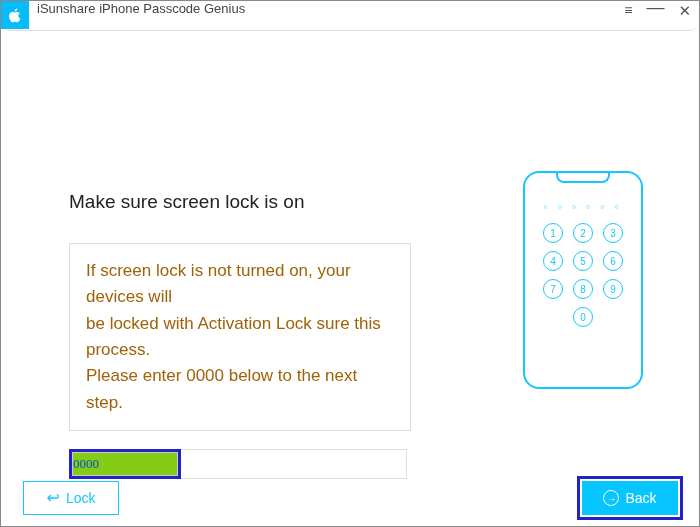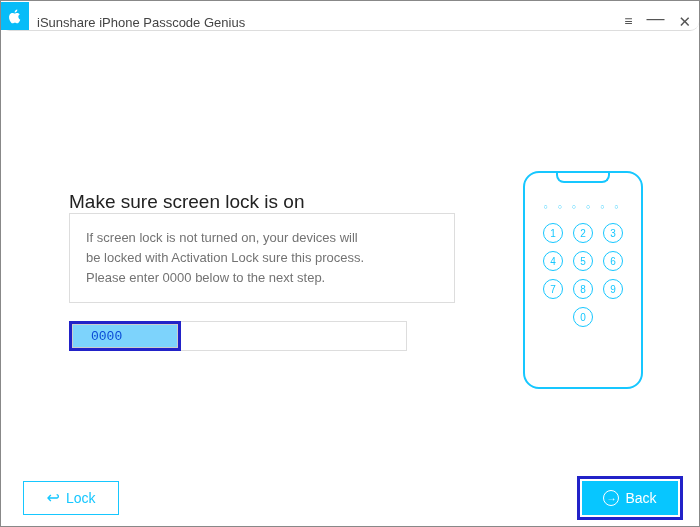--- a/index.html
+++ b/index.html
@@ -8,21 +8,21 @@
       height: 527px;
       background: #fff;
       font-family: "Segoe UI", Arial, sans-serif;
       border: 1px solid #888;
       position: relative;
       overflow: hidden;
     }
     .titlebar {
       height: 30px;
       display: flex;
-      align-items: flex-end;
+      align-items: flex-start;
       border-bottom: 1px solid #ddd;
       padding: 0 8px 0 0;
       border-radius: 9px;
     }
     .titlebar .logo {
       width: 28px;
       height: 28px;
       background: #07bcf8;
       display: flex;
       align-items: center;
@@ -50,49 +50,49 @@
     .titlebar .win-controls .close-icon { font-size: 15px; }
     .main {
       padding: 160px 0 0 68px;
       position: relative;
       height: calc(100% - 30px - 56px);
     }
     .heading {
       font-size: 19px;
       color: #222;
       font-weight: 500;
-      margin-bottom: 0;
+      margin-bottom: 30px;
     }
     .warning-box {
       border: 1px solid #ddd;
-      width: 386px;
+      width: 342px;
       padding: 14px 14px 14px 16px;
-      font-size: 13px;
-      color: #737373;
+      font-size: 17px;
+      color: #a16207;
       line-height: 1.55;
     }
     .input-row {
       margin-top: 18px;
       display: flex;
       align-items: stretch;
     }
     .input-hl {
       border: 3px solid #2222c8;
       display: inline-block;
     }
     .input-row input {
       width: 106px;
       height: 24px;
       border: 1px solid #ccc;
-      padding: 0 18px;
+      padding: 0 0;
       font-size: 13px;
       color: #0a4bd6;
       outline: none;
-      font-family: Liberation Mono, monospace;
-      background:#7dd3fc;
+      font-family: Liberation Serif, serif;
+      background:#84cc16;
     }
     .input-rest {
       border: 1px solid #ddd;
       border-left: none;
       height: 30px;
       width: 226px;
     }
     .phone {
       position: absolute;
       right: 56px;

